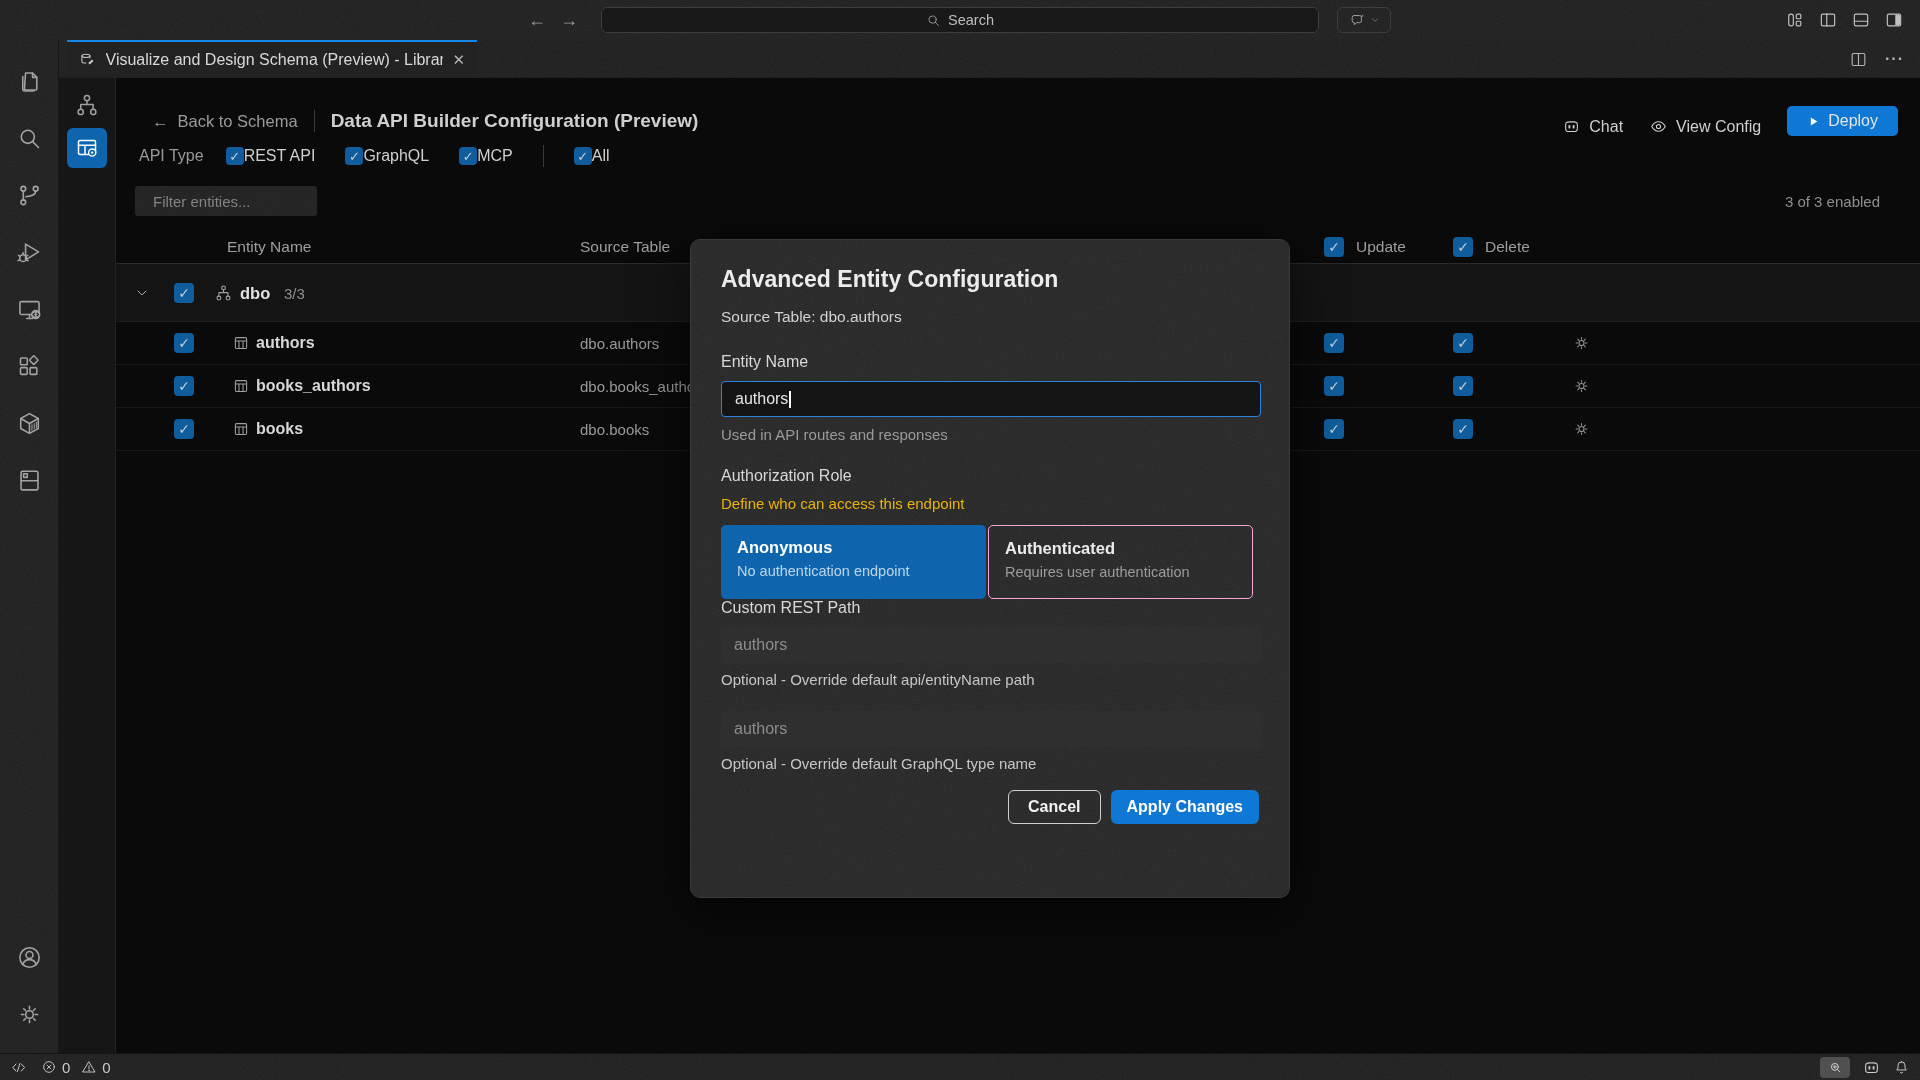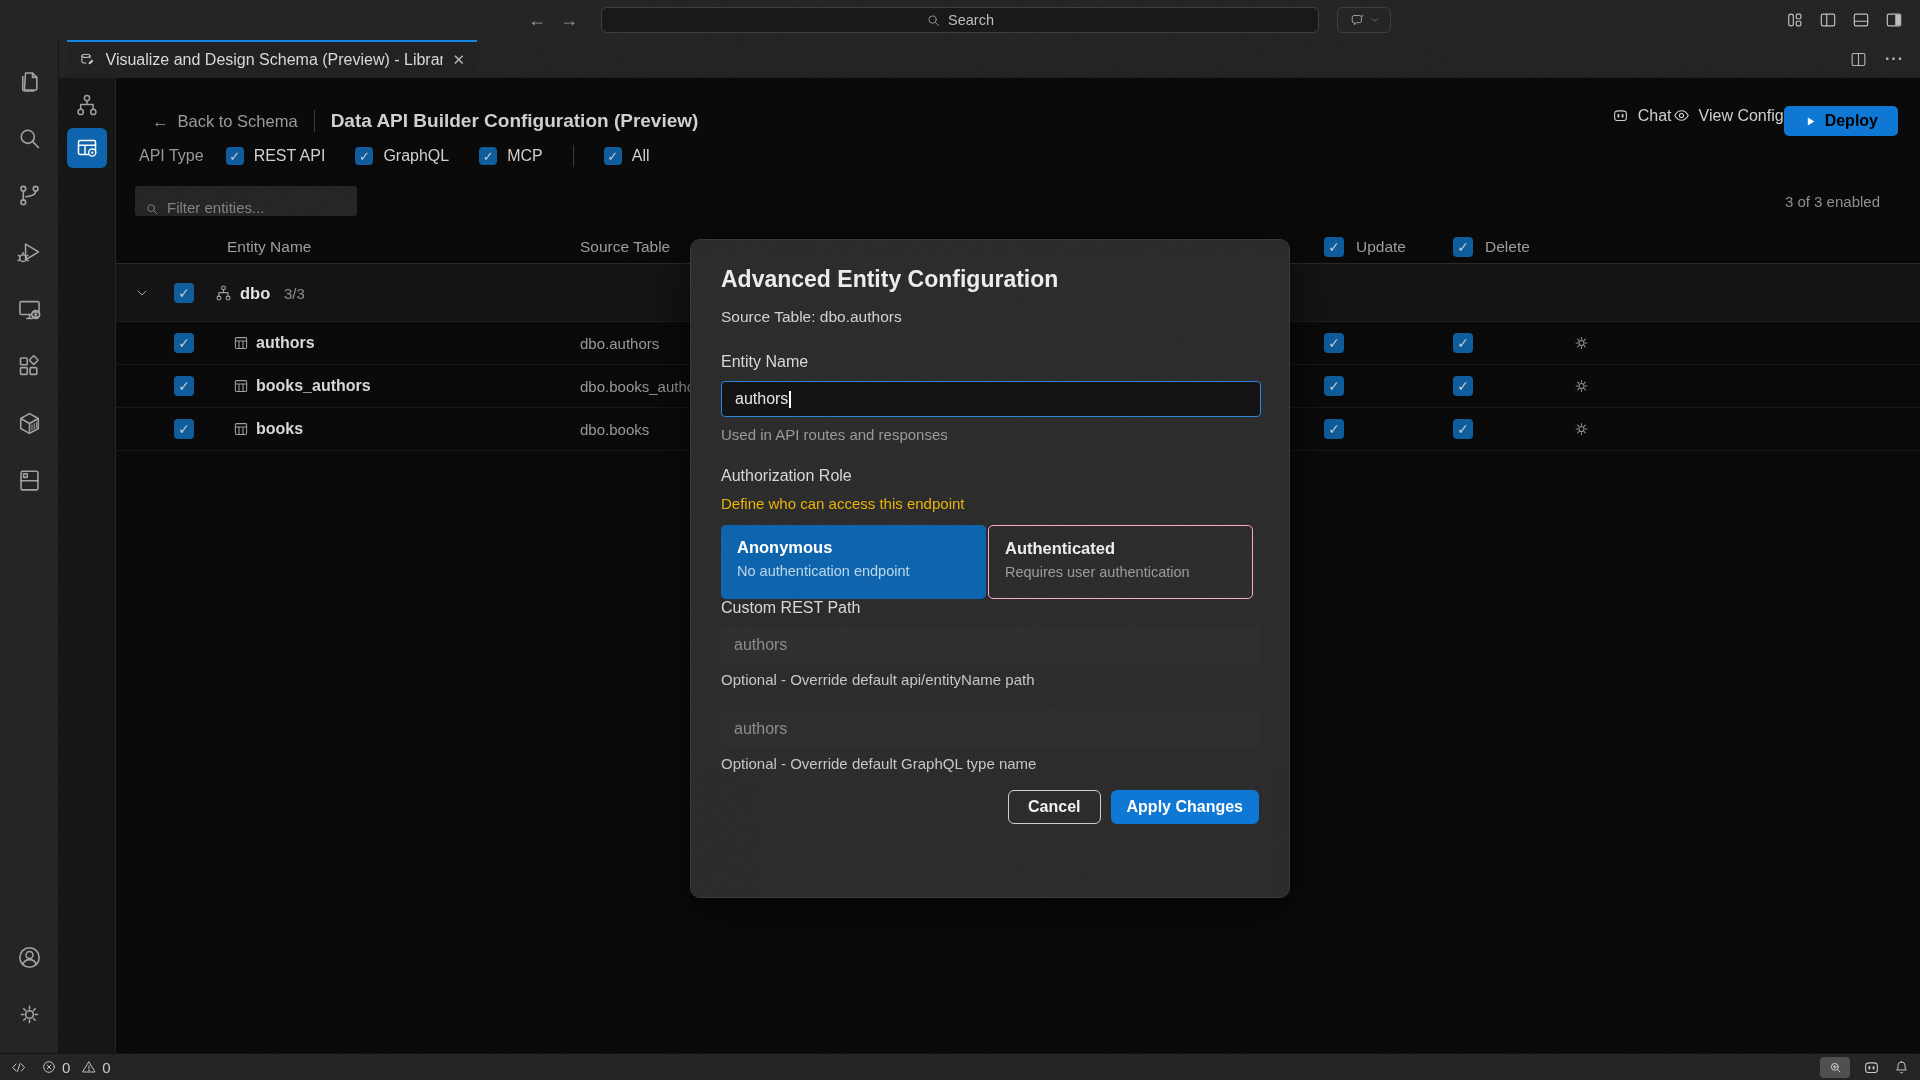--- a/index.html
+++ b/index.html
@@ -39,35 +39,35 @@
   .substrip{width:57px;height:100%;background:#161616;border-right:1px solid #232323;display:flex;flex-direction:column;align-items:center;padding-top:14px}
   .tile{width:40px;height:40px;border-radius:6px;display:flex;align-items:center;justify-content:center;margin-top:10px}
   .tile.active{background:var(--accent_deep,#0e65ae)}
 
   
   .webview{position:relative;flex:1;height:100%;background:#0a0a0a}
   .wv-header{position:absolute;left:0;top:24px;right:22px;height:38px;display:flex;align-items:center;padding-left:36px}
   .back-link{display:flex;align-items:center;gap:9px;color:#9a9a9a;font-size:16.5px}
   .hdr-sep{width:1px;height:22px;background:#3a3a3a;margin:0 16px}
   .page-title{color:#cfcfcf;font-size:19px;font-weight:700}
-  .hdr-right{margin-left:auto;display:flex;align-items:flex-start;}
+  .hdr-right{margin-left:auto;display:flex;align-items:flex-end;gap:26px}
   .hdr-btn{display:flex;align-items:center;gap:8px;color:#cfcfcf;font-size:16px}
-  .deploy-btn{display:flex;align-items:center;gap:8px;background:var(--accent,#0f77d4);color:#000000;font-size:16px;font-weight:700;height:30px;padding:1px 20px;border-radius:5px}
+  .deploy-btn{display:flex;align-items:center;gap:8px;background:var(--accent,#0f77d4);color:#e5e5e5;font-size:16px;font-weight:400;height:30px;padding:1px 20px;border-radius:5px}
 
   .api-row{position:absolute;left:23px;top:66px;height:24px;display:flex;align-items:center;gap:12px}
   .api-label{color:#9a9a9a;font-size:16px;margin-right:10px}
   .cb{width:18px;height:18px;border-radius:4px;background:var(--checkbox_blue,#0f5d9c);color:#c6cdd4;display:flex;align-items:center;justify-content:center;font-size:13px;font-weight:700}
   .cb::after{content:"✓"}
   .cb.lg{width:20px;height:20px;font-size:14px}
-  .api-opt{display:flex;align-items:flex-start;gap:10px;margin-right:18px}
+  .api-opt{display:flex;align-items:flex-start;margin-right:18px}
   .api-opt span{color:#d0d0d0;font-size:16px}
   .vsep{width:1px;height:22px;background:#3a3a3a;margin-right:18px}
 
   .filter-row{position:absolute;left:19px;top:108px;right:40px;height:30px;display:flex;align-items:center}
-  .filter-box{position:relative;width:222px;height:30px;background:#1e1e1e;border-radius:3px;display:flex;align-items:flex-end;padding:0 10px;gap:8px}
+  .filter-box{position:relative;width:182px;height:30px;background:#1e1e1e;border-radius:3px;display:flex;align-items:flex-start;padding:7px 10px;gap:8px}
   .filter-box input{background:transparent;border:none;outline:none;color:#a8a8a8;font-size:15px;width:170px;font-family:inherit}
   .filter-box input::placeholder{color:#7f7f7f}
   .enabled-summary{margin-left:auto;color:#8f8f8f;font-size:15px}
 
   .table-area{position:absolute;left:0;top:152px;right:0}
   .trow{position:relative;width:100%}
   .thead{height:34px;border-bottom:1px solid #2a2a2a}
   .thead .hlabel{color:#9e9e9e;font-size:15.5px}
   .grow{height:58px;background:#141414;border-bottom:1px solid #1e1e1e}
   .erow{height:43px;border-bottom:1px solid #191919}

